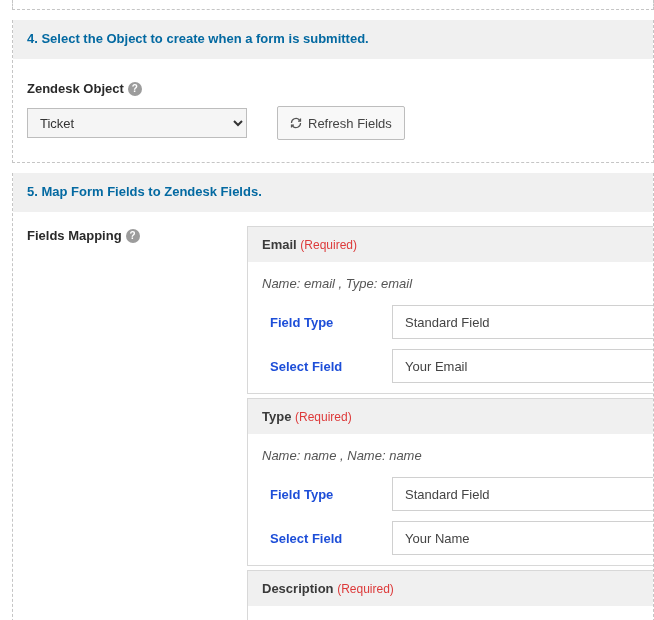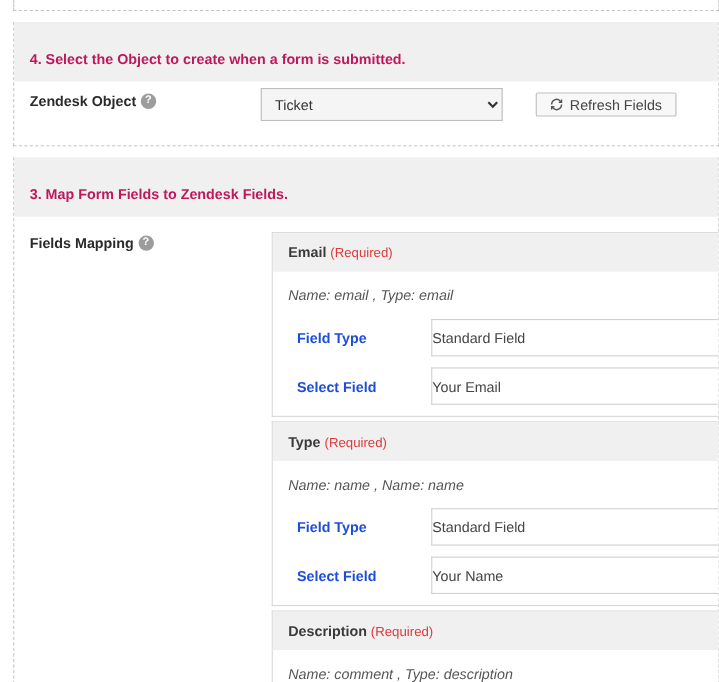--- a/index.html
+++ b/index.html
@@ -22,30 +22,31 @@
     height: 10px;
     border-left: 1px dashed #c5c5c5;
     border-right: 1px dashed #c5c5c5;
     border-bottom: 1px dashed #c5c5c5;
     margin-left: 12px;
     margin-bottom: 10px;
     background: #fff;
   }
   .section-header {
     background: #f0f0f0;
-    padding: 26px 14px 13px 14px;
-    font-weight: 700;
-    font-size: 13px;
-    color: #be185d;
+    padding: 11px 14px 13px 14px;
+    font-weight: 700;
+    font-size: 13px;
+    color: #0369a1;
   }
   .section-body {
-    padding: 6px 14px 22px 14px;
+    padding: 18px 14px 22px 14px;
     display: flex;
     gap: 10px;
     align-items: flex-start;
+    flex-direction: column;
   }
   .left-label {
     width: 200px;
     font-weight: 700;
     color: #2a2a2a;
     display: flex;
     align-items: center;
     gap: 4px;
     padding-top: 4px;
   }
@@ -70,21 +71,21 @@
   select.big-select {
     width: 220px;
     height: 30px;
     border: 1px solid #bdbdbd;
     background: #f5f5f5;
     padding: 0 8px;
     font-size: 13px;
     color: #333;
   }
   .btn {
-    height: 22px;
+    height: 34px;
     border: 1px solid #bdbdbd;
     background: #f8f8f8;
     padding: 0 12px;
     font-size: 13px;
     color: #444;
     display: inline-flex;
     align-items: center;
     gap: 6px;
     cursor: pointer;
     border-radius: 2px;
@@ -137,21 +138,21 @@
     width: 130px;
     font-weight: 700;
     color: #1d4ed8;
     padding-left: 8px;
   }
   .row-input {
     flex: 1;
     height: 34px;
     border: 1px solid #d0d0d0;
     border-right: none;
-    padding: 0 0;
+    padding: 0 12px;
     font-size: 13px;
     color: #444;
     background: #fff;
   }
   .gap { height: 10px; }
 </style>
 </head>
 <body>
 
 <div class="panel-top"></div>
@@ -178,21 +179,21 @@
         </span>
         <span>Refresh Fields</span>
       </button>
     </div>
   </div>
 </div>
 
 <div class="gap"></div>
 
 <div class="panel" style="border-bottom:none;">
-  <div class="section-header">3. Map Form Fields to Zendesk Fields.</div>
+  <div class="section-header">5. Map Form Fields to Zendesk Fields.</div>
   <div class="mapping-body">
     <div class="mapping-left">
       <span>Fields Mapping</span>
       <span class="help-icon">?</span>
     </div>
     <div class="mapping-right">
 
       <div class="card">
         <div class="card-header">
           <span>Email</span>

